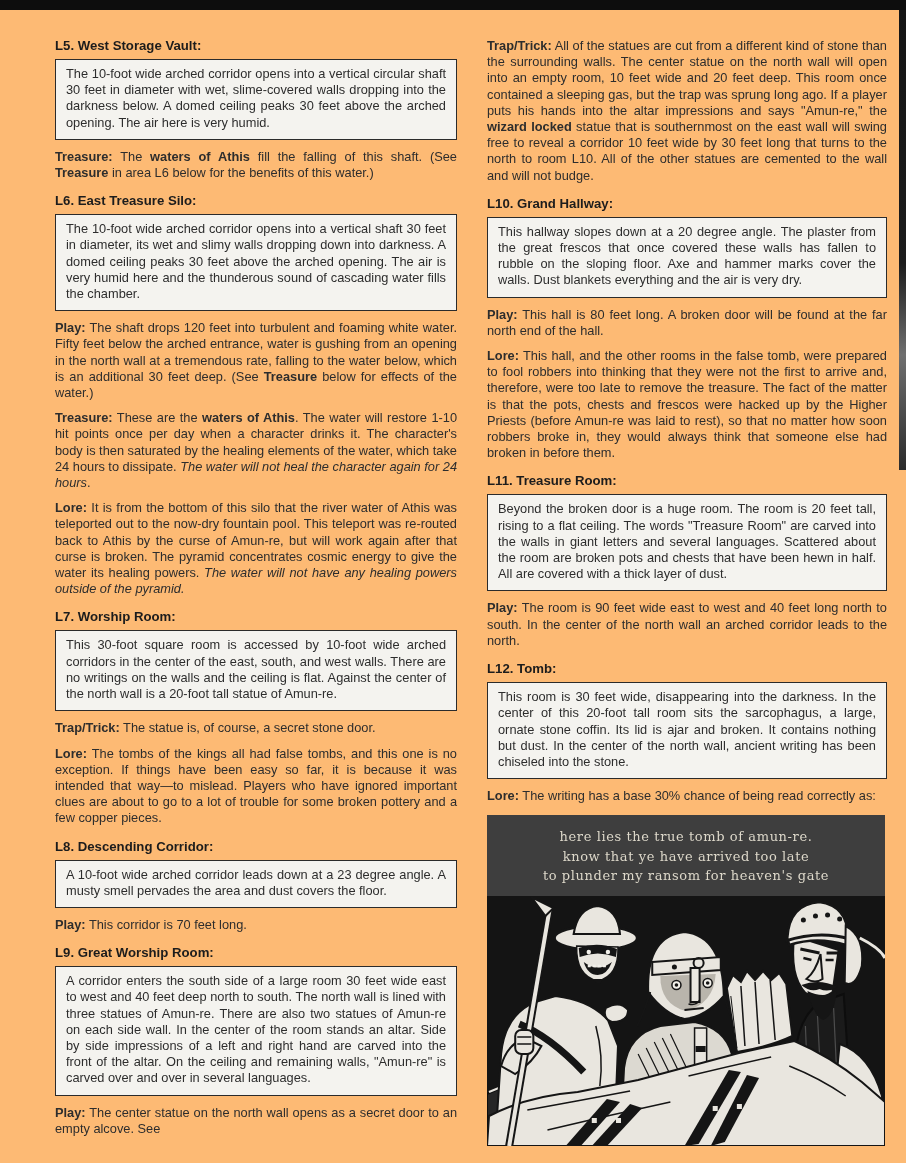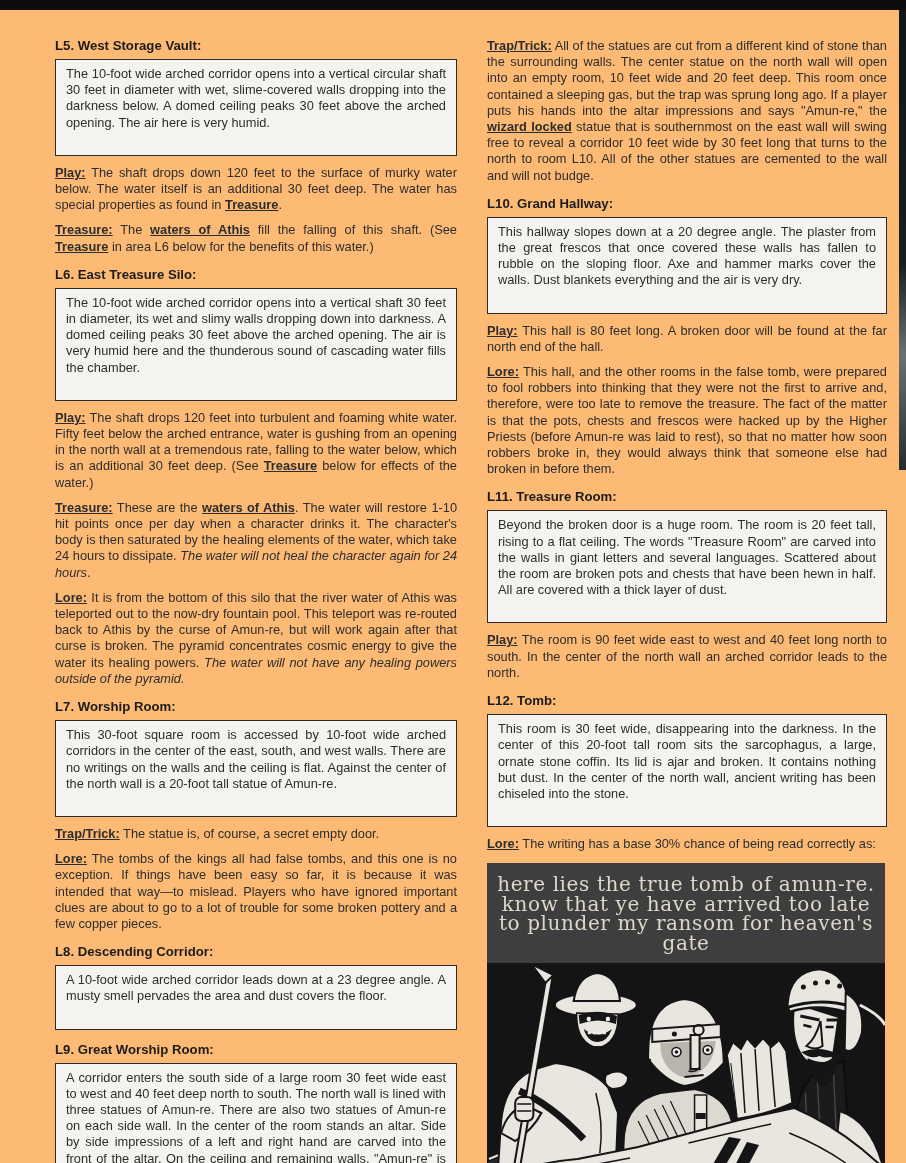--- a/index.html
+++ b/index.html
@@ -12,67 +12,67 @@
   .scan-top{position:absolute;top:0;left:0;width:906px;height:10px;background:#0d0d0d;}
   .scan-right{position:absolute;top:10px;right:0;width:7px;height:460px;
     background:linear-gradient(#151515 0%,#1c1c1c 55%,#6f6f6f 75%,#2a2a2a 100%);}
   .col{position:absolute;top:38px;}
   .col-left{left:55px;width:402px;}
   .col-right{left:487px;width:400px;}
   h3{font-size:13.2px;line-height:16px;margin:12px 0 5px;color:#1c1c1c;}
   .col h3:first-child{margin-top:0;}
   .para{margin:9px 0;text-align:justify;}
   .para:first-child{margin-top:0;}
-  .boxed{border:1.5px solid #2b2b2b;padding:6px 10px 24px;margin:4px 0 9px;background:#f4f3ef;}
+  .boxed{border:1.5px solid #2b2b2b;padding:6px 10px 8px;margin:4px 0 9px;background:#f4f3ef;}
   .boxed p{margin:0;text-align:justify;}
-  .b{font-weight:bold;text-decoration:underline;}
+  .b{font-weight:bold;}
   .i{font-style:italic;}
   .dark-panel{margin-top:11px;width:398px;}
   .inscription{
     background:#3e3e3e;padding:12px 8px 10px;text-align:center;
     font-family:"DejaVu Serif","Liberation Serif",serif;
-    color:#ddd8ca;font-size:20px;line-height:19.5px;letter-spacing:0.6px;
+    color:#ddd8ca;font-size:13px;line-height:19.5px;letter-spacing:0.6px;
   }
   .illus{display:block;background:#141414;}
   .pageno{position:absolute;left:0;right:0;top:1126px;text-align:center;font-size:12.5px;color:#3a3a3a;}
 </style>
 </head>
 <body>
 
 <div class="page">
   <div class="scan-top"></div>
   <div class="scan-right"></div>
 
   <div class="col col-left">
     <h3>L5. West Storage Vault:</h3>
     <div class="boxed">
         <p>The 10-foot wide arched corridor opens into a vertical circular shaft 30 feet in diameter with wet, slime-covered walls dropping into the darkness below. A domed ceiling peaks 30 feet above the arched opening. The air here is very humid.</p>
       </div>
-    <p class="para"><span class="b">Play:</span><span> The shaft drops down 120 feet to the surface of murky water below. The water itself is an additional 30 feet deep. The water has special properties as found in </span><span class="b">Treasure</span><span>.</span></p>
     <p class="para"><span class="b">Treasure:</span><span> The </span><span class="b">waters of Athis</span><span> fill the falling of this shaft. (See </span><span class="b">Treasure</span><span> in area L6 below for the benefits of this water.)</span></p>
 
     <h3>L6. East Treasure Silo:</h3>
     <div class="boxed">
         <p>The 10-foot wide arched corridor opens into a vertical shaft 30 feet in diameter, its wet and slimy walls dropping down into darkness. A domed ceiling peaks 30 feet above the arched opening. The air is very humid here and the thunderous sound of cascading water fills the chamber.</p>
       </div>
     <p class="para"><span class="b">Play:</span><span> The shaft drops 120 feet into turbulent and foaming white water. Fifty feet below the arched entrance, water is gushing from an opening in the north wall at a tremendous rate, falling to the water below, which is an additional 30 feet deep. (See </span><span class="b">Treasure</span><span> below for effects of the water.)</span></p>
     <p class="para"><span class="b">Treasure:</span><span> These are the </span><span class="b">waters of Athis</span><span>. The water will restore 1-10 hit points once per day when a character drinks it. The character's body is then saturated by the healing elements of the water, which take 24 hours to dissipate. </span><span class="i">The water will not heal the character again for 24 hours</span><span>.</span></p>
     <p class="para"><span class="b">Lore:</span><span> It is from the bottom of this silo that the river water of Athis was teleported out to the now-dry fountain pool. This teleport was re-routed back to Athis by the curse of Amun-re, but will work again after that curse is broken. The pyramid concentrates cosmic energy to give the water its healing powers. </span><span class="i">The water will not have any healing powers outside of the pyramid.</span></p>
 
     <h3>L7. Worship Room:</h3>
     <div class="boxed">
         <p>This 30-foot square room is accessed by 10-foot wide arched corridors in the center of the east, south, and west walls. There are no writings on the walls and the ceiling is flat. Against the center of the north wall is a 20-foot tall statue of Amun-re.</p>
       </div>
-    <p class="para"><span class="b">Trap/Trick:</span><span> The statue is, of course, a secret empty door.</span></p>
+    <p class="para"><span class="b">Trap/Trick:</span><span> The statue is, of course, a secret stone door.</span></p>
     <p class="para"><span class="b">Lore:</span><span> The tombs of the kings all had false tombs, and this one is no exception. If things have been easy so far, it is because it was intended that way—to mislead. Players who have ignored important clues are about to go to a lot of trouble for some broken pottery and a few copper pieces.</span></p>
 
     <h3>L8. Descending Corridor:</h3>
     <div class="boxed">
         <p>A 10-foot wide arched corridor leads down at a 23 degree angle. A musty smell pervades the area and dust covers the floor.</p>
       </div>
+    <p class="para"><span class="b">Play:</span><span> This corridor is 70 feet long.</span></p>
 
     <h3>L9. Great Worship Room:</h3>
     <div class="boxed">
         <p>A corridor enters the south side of a large room 30 feet wide east to west and 40 feet deep north to south. The north wall is lined with three statues of Amun-re. There are also two statues of Amun-re on each side wall. In the center of the room stands an altar. Side by side impressions of a left and right hand are carved into the front of the altar. On the ceiling and remaining walls, "Amun-re" is carved over and over in several languages.</p>
       </div>
     <p class="para"><span class="b">Play:</span><span> The center statue on the north wall opens as a secret door to an empty alcove. See </span></p>
   </div>
 
   <div class="col col-right">
     <p class="para"><span class="b">Trap/Trick:</span><span> All of the statues are cut from a different kind of stone than the surrounding walls. The center statue on the north wall will open into an empty room, 10 feet wide and 20 feet deep. This room once contained a sleeping gas, but the trap was sprung long ago. If a player puts his hands into the altar impressions and says "Amun-re," the </span><span class="b">wizard locked</span><span> statue that is southernmost on the east wall will swing free to reveal a corridor 10 feet wide by 30 feet long that turns to the north to room L10. All of the other statues are cemented to the wall and will not budge.</span></p>

